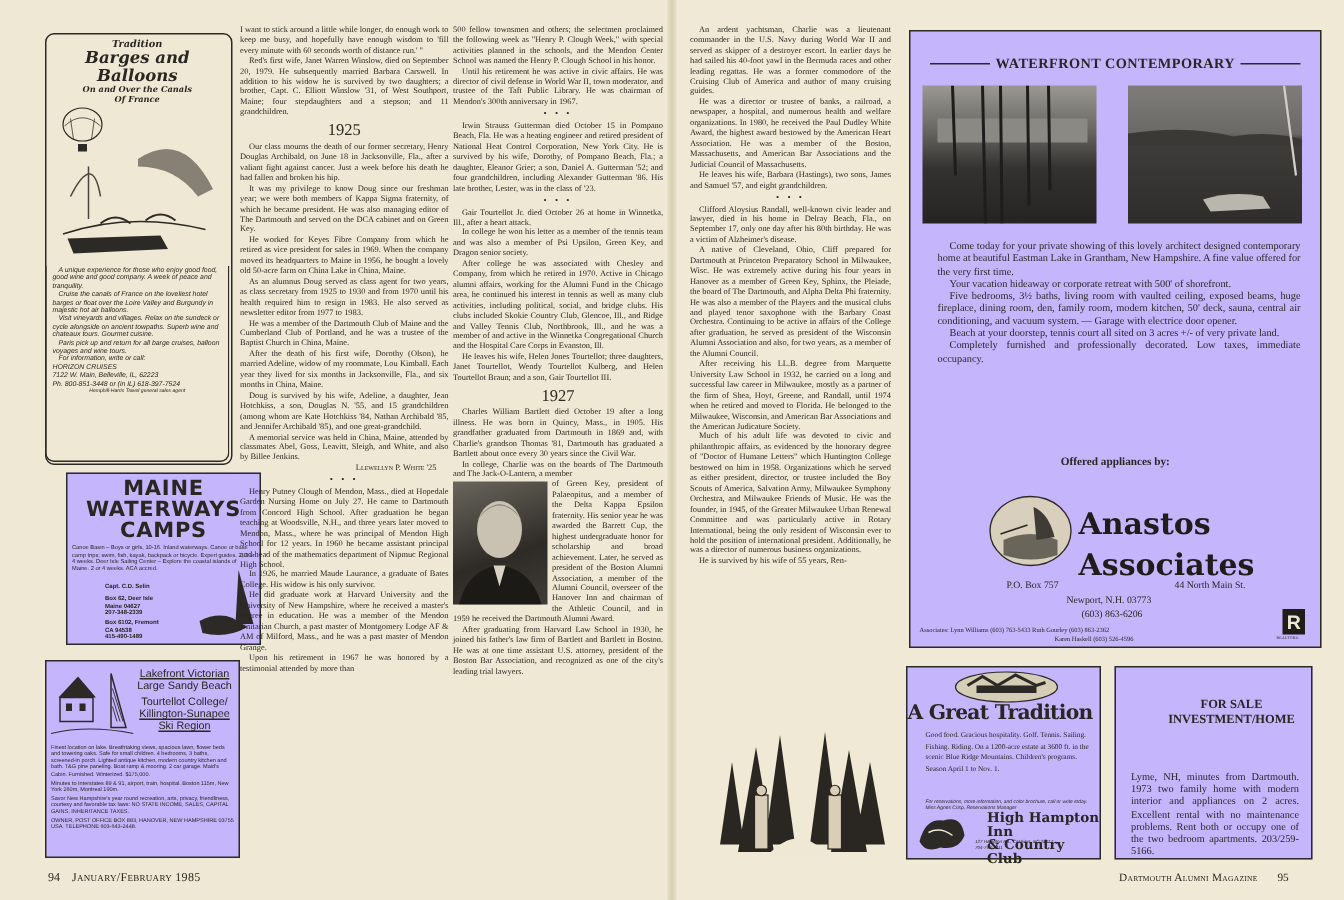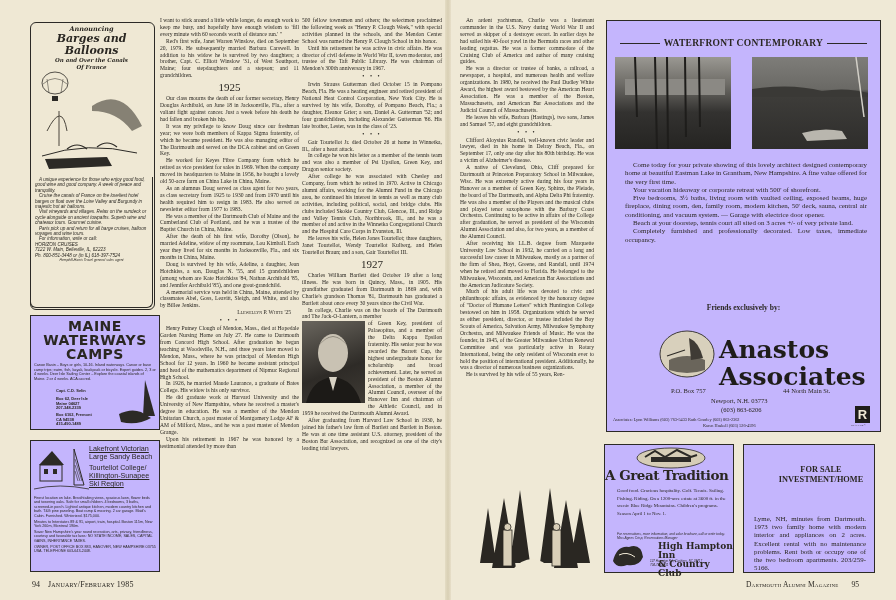--- a/index.html
+++ b/index.html
@@ -15,39 +15,39 @@
   .sc{font-variant:small-caps;letter-spacing:.2px;}
   .sig{text-align:right;font-variant:small-caps;padding-right:8px;}
   .box{position:absolute;border:1.2px solid #2c2a26;background:#c4b5fd;}
   .ad-barges{left:30px;top:22px;width:123px;height:112px;border-radius:6px;text-align:center;font-family:"DejaVu Serif",serif;}
   .ad-barges .ann{font-size:6.5px;font-style:italic;font-weight:bold;margin-top:3px;}
   .ad-barges .title{font-size:11px;font-style:italic;font-weight:bold;line-height:12px;}
   .ad-barges .sub{font-size:5.5px;font-style:italic;font-weight:bold;line-height:7px;}
   .barges-text{position:absolute;left:30px;top:177px;width:123px;height:131px;border:1.2px solid #2c2a26;border-top:none;border-radius:0 0 6px 6px;font-family:"Liberation Sans",sans-serif;font-style:italic;font-size:4.6px;line-height:5.4px;padding:0 4px;box-sizing:border-box;}
   .barges-text p{margin:0;text-indent:4px;}
   .barges-frame{position:absolute;left:30px;top:22px;width:123px;height:286px;border:1.2px solid #2c2a26;border-radius:6px;}
-  .ad-maine{left:30px;top:315px;width:128px;height:113px;font-family:"Liberation Sans",sans-serif;}
+  .ad-maine{left:44px;top:315px;width:128px;height:113px;font-family:"Liberation Sans",sans-serif;}
   .ad-maine .big{font-family:"DejaVu Sans",sans-serif;font-weight:bold;font-size:14px;line-height:14px;text-align:center;letter-spacing:.5px;}
   .ad-maine .desc{font-size:3.8px;line-height:4.5px;padding:2px 3px 0;}
   .ad-maine .addr{position:absolute;left:25px;font-size:4px;line-height:4.6px;font-weight:bold;}
   .ad-lake{left:30px;top:440px;width:128px;height:130px;font-family:"Liberation Sans",sans-serif;}
-  .ad-lake .h1{position:absolute;left:58px;top:4px;width:68px;text-align:left;font-size:7.2px;line-height:8px;}
+  .ad-lake .h1{position:absolute;left:58px;top:4px;width:68px;text-align:center;font-size:7.2px;line-height:8px;}
   .ad-lake .body{position:absolute;left:3px;top:55px;width:122px;font-size:3.7px;line-height:4.4px;}
   .ad-lake .body p{margin:0 0 1.5px;}
   .folio-left{position:absolute;left:32px;top:580px;font-size:8px;font-family:"Liberation Serif",serif;}
   .folio-left .sc{font-variant:small-caps;}
   .folio-right{position:absolute;left:746px;top:580px;font-size:7.5px;}
   .photo{position:absolute;background:#4a4a48;}
   .ad-wf{left:606px;top:20px;width:273px;height:410px;}
   .wf-title{position:absolute;left:0;top:17px;width:273px;text-align:center;font-size:9.5px;font-weight:bold;letter-spacing:.3px;}
   .wf-title .rule{display:inline-block;width:40px;height:1px;background:#2c2a26;vertical-align:middle;margin:0 4px;}
   .wf-body{position:absolute;left:18px;top:140px;width:242px;font-size:6.9px;line-height:8.3px;text-align:justify;}
   .wf-body p{margin:0;text-indent:8px;}
   .wf-sale{position:absolute;left:0;top:282px;width:273px;text-align:center;font-size:7.5px;font-weight:bold;line-height:9px;}
-  .anastos{position:absolute;left:112px;top:315px;font-family:"DejaVu Serif",serif;font-size:25px;line-height:27px;font-weight:bold;color:#1f1d1a;}
+  .anastos{position:absolute;left:112px;top:315px;font-family:"DejaVu Serif",serif;font-size:20px;line-height:27px;font-weight:bold;color:#1f1d1a;}
   .addr-line{position:absolute;font-size:6.5px;}
   .assoc{position:absolute;font-size:4.3px;line-height:5.5px;}
   .realtor{position:absolute;left:248px;top:385px;width:15px;height:17px;background:#1f1d1a;color:#efe8d4;font-family:"Liberation Sans",sans-serif;font-weight:bold;font-size:13px;text-align:center;line-height:17px;}
   .realtor-lbl{position:absolute;left:244px;top:403px;font-size:2.5px;letter-spacing:.2px;}
   .ad-gt{left:604px;top:444px;width:128px;height:127px;font-family:"Liberation Serif",serif;}
   .gt-title{position:absolute;left:0;top:22px;width:128px;text-align:left;font-size:13.5px;font-weight:bold;font-family:"DejaVu Serif",serif;letter-spacing:-.5px;}
   .gt-body{position:absolute;left:12px;top:42px;width:112px;font-size:4.9px;line-height:7.6px;}
   .gt-small{position:absolute;left:12px;top:88px;width:110px;font-family:"Liberation Sans",sans-serif;font-style:italic;font-size:3.3px;line-height:3.9px;}
   .gt-inn{position:absolute;left:53px;top:97px;font-size:9px;font-weight:bold;line-height:9px;font-family:"DejaVu Serif",serif;}
   .gt-addr{position:absolute;left:45px;top:115px;font-family:"Liberation Sans",sans-serif;font-style:italic;font-size:3px;line-height:3.6px;}
@@ -56,21 +56,21 @@
   .fs-body{position:absolute;left:10px;top:70px;width:112px;font-size:6.9px;line-height:8.2px;text-align:justify;}
   svg{display:block;}
 </style>
 </head>
 <body>
 
 <div class="page left">
 
   <div class="barges-frame"></div>
   <div class="box ad-barges" style="border:none;background:transparent;">
-    <div class="ann">Announcing</div>
+    <div class="ann">Tradition</div>
     <div class="title">Barges and Balloons</div>
     <div class="sub">On and Over the Canals</div>
     <div class="sub">Of France</div>
     <svg width="110" height="100" viewBox="0 0 110 100" style="margin:0 auto;">
       <ellipse cx="18" cy="12" rx="13" ry="11" fill="none" stroke="#2c2a26" stroke-width=".8"></ellipse>
       <path d="M6 13 Q18 2 30 13 M10 8 L12 22 M26 8 L24 22" stroke="#2c2a26" stroke-width=".5" fill="none"></path>
       <rect x="15" y="25" width="6" height="5" fill="#2c2a26"></rect>
       <path d="M10 60 Q25 30 30 60 M22 40 L22 75" stroke="#4a453c" stroke-width="1" fill="none"></path>
       <path d="M55 35 Q85 15 105 55 L95 60 Q80 40 55 40 Z" fill="#5a554b" opacity=".7"></path>
       <path d="M5 85 Q50 70 100 82" stroke="#2c2a26" stroke-width="1" fill="none"></path>
@@ -230,21 +230,21 @@
     </svg>
   </div>
   <div class="wf-body">
     <p>Come today for your private showing of this lovely architect designed contemporary home at beautiful Eastman Lake in Grantham, New Hampshire. A fine value offered for the very first time.</p>
     <p>Your vacation hideaway or corporate retreat with 500' of shorefront.</p>
     <p>Five bedrooms, 3½ baths, living room with vaulted ceiling, exposed beams, huge fireplace, dining room, den, family room, modern kitchen, 50' deck, sauna, central air conditioning, and vacuum system. — Garage with electrice door opener.</p>
     <p>Beach at your doorstep, tennis court all sited on 3 acres +/- of very private land.</p>
     <p>Completely furnished and professionally decorated. Low taxes, immediate occupancy.</p>
   </div>
   <div class="wf-sale">
-    <div>Friends exclusively by:</div>
+    <div>Offered appliances by:</div>
   </div>
   <svg style="position:absolute;left:52px;top:309px;" width="56" height="48" viewBox="0 0 56 48">
     <ellipse cx="28" cy="24" rx="27" ry="23" fill="#d8d0bc" stroke="#2c2a26" stroke-width=".9"></ellipse>
     <path d="M10 30 Q28 22 46 30 L46 40 Q28 46 10 40 Z" fill="#6a655b"></path>
     <path d="M30 8 Q40 12 44 28 L32 30 Z" fill="#3f3b35"></path>
     <path d="M8 26 L26 20" stroke="#2c2a26" stroke-width="1.2"></path>
   </svg>
   <div class="anastos">
     <div>Anastos</div>
     <div>Associates</div>

